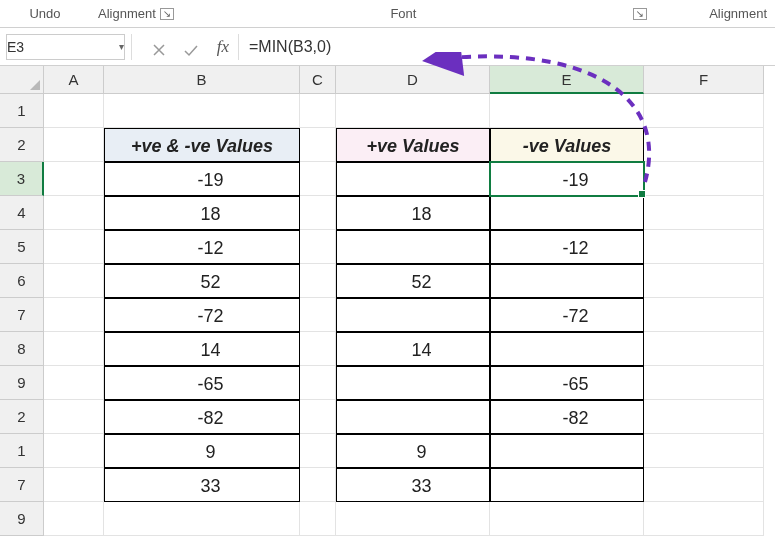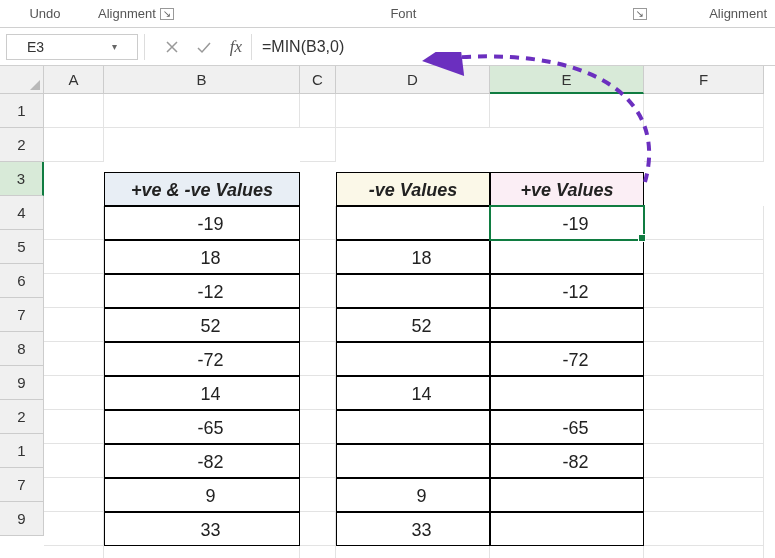--- a/index.html
+++ b/index.html
@@ -39,38 +39,38 @@
     }
     .formula-bar {
       display: flex;
       align-items: center;
       height: 38px;
       border-bottom: 1px solid #d0d0d0;
       background: #fff;
       padding: 0 6px;
     }
     .name-box {
-      width: 132px;
+      width: 119px;
       height: 26px;
       border: 1px solid #ccc;
       background: #fff;
       display: flex;
       align-items: center;
-      padding: 0 20px;
+      padding: 0 0;
       font-size: 14px;
       color: #333;
       justify-content: space-between;
     }
     .name-box .chev {
       color: #666;
       font-size: 10px;
     }
     .fb-btns {
       display: flex;
-      align-items: center;
+      align-items: flex-end;
       margin-left: 12px;
       gap: 14px;
       color: #888;
     }
     .fb-btn { width: 18px; text-align: center; color:#888;}
     .fb-btn svg { display:block; margin:auto; }
     .fx-label {
       font-style: italic;
       font-family: "Times New Roman", serif;
       font-size: 17px;
@@ -159,21 +159,20 @@
     .cA { width: 60px; }
     .cB { width: 196px; }
     .cC { width: 36px; }
     .cD { width: 154px; }
     .cE { width: 154px; }
     .cF { width: 120px; }
     .hdr-cell {
       font-weight: bold;
       font-style: italic;
       border: 1px solid #000 !important;
-      margin-top: 44px;
     }
     .hdr-b { background: #e8eef5; }
     .hdr-d { background: #fbeef5; }
     .hdr-e { background: #fbf8e8; }
     .tbl {
       border: 1px solid #000 !important;
       padding-left: 17px;
     }
     .sel-cell {
       outline: 2px solid #107c41;
@@ -266,22 +265,22 @@
       <div class="cell cC"></div>
       <div class="cell cD"></div>
       <div class="cell cE"></div>
       <div class="cell cF"></div>
     </div>
 
     <div class="row">
       <div class="cell cA"></div>
       <div class="cell cB hdr-cell hdr-b">+ve &amp; -ve Values</div>
       <div class="cell cC"></div>
+      <div class="cell cD hdr-cell hdr-d">+ve Values</div>
       <div class="cell cE hdr-cell hdr-e">-ve Values</div>
-      <div class="cell cD hdr-cell hdr-d">+ve Values</div>
       <div class="cell cF"></div>
     </div>
 
     <div class="row">
       <div class="cell cA"></div>
       <div class="cell cB tbl">-19</div>
       <div class="cell cC"></div>
       <div class="cell cD tbl"></div>
       <div class="cell cE tbl sel-cell">-19</div>
       <div class="cell cF"></div>

